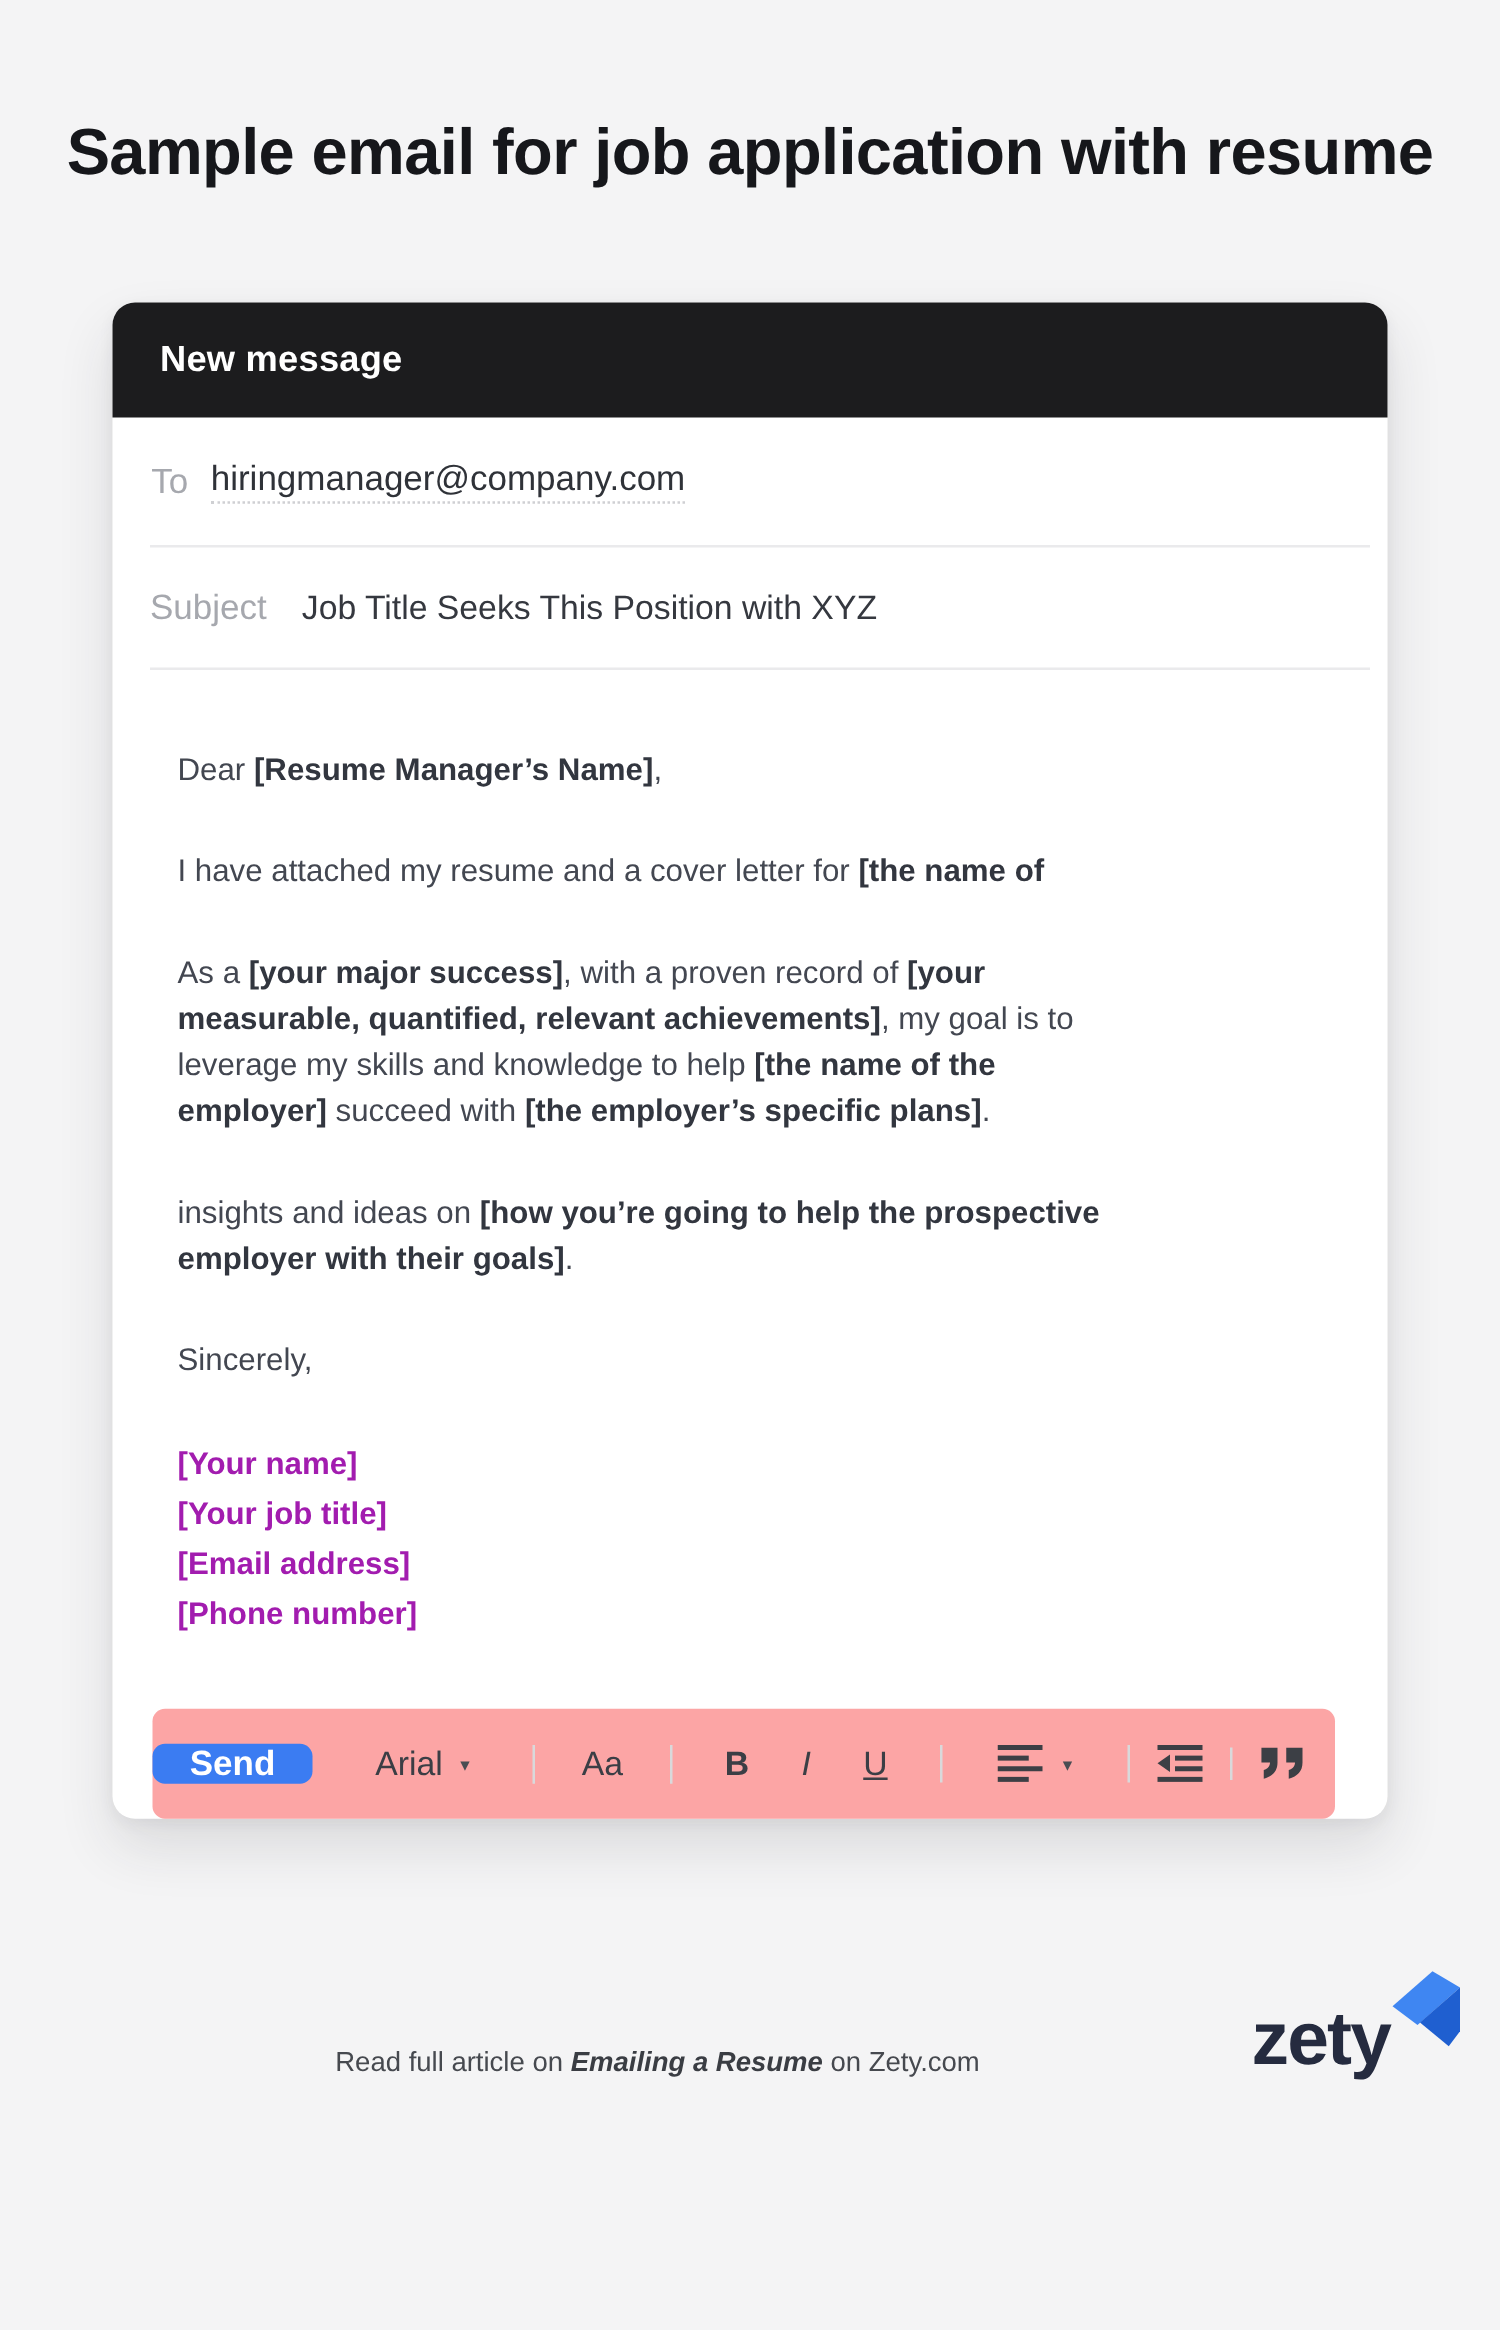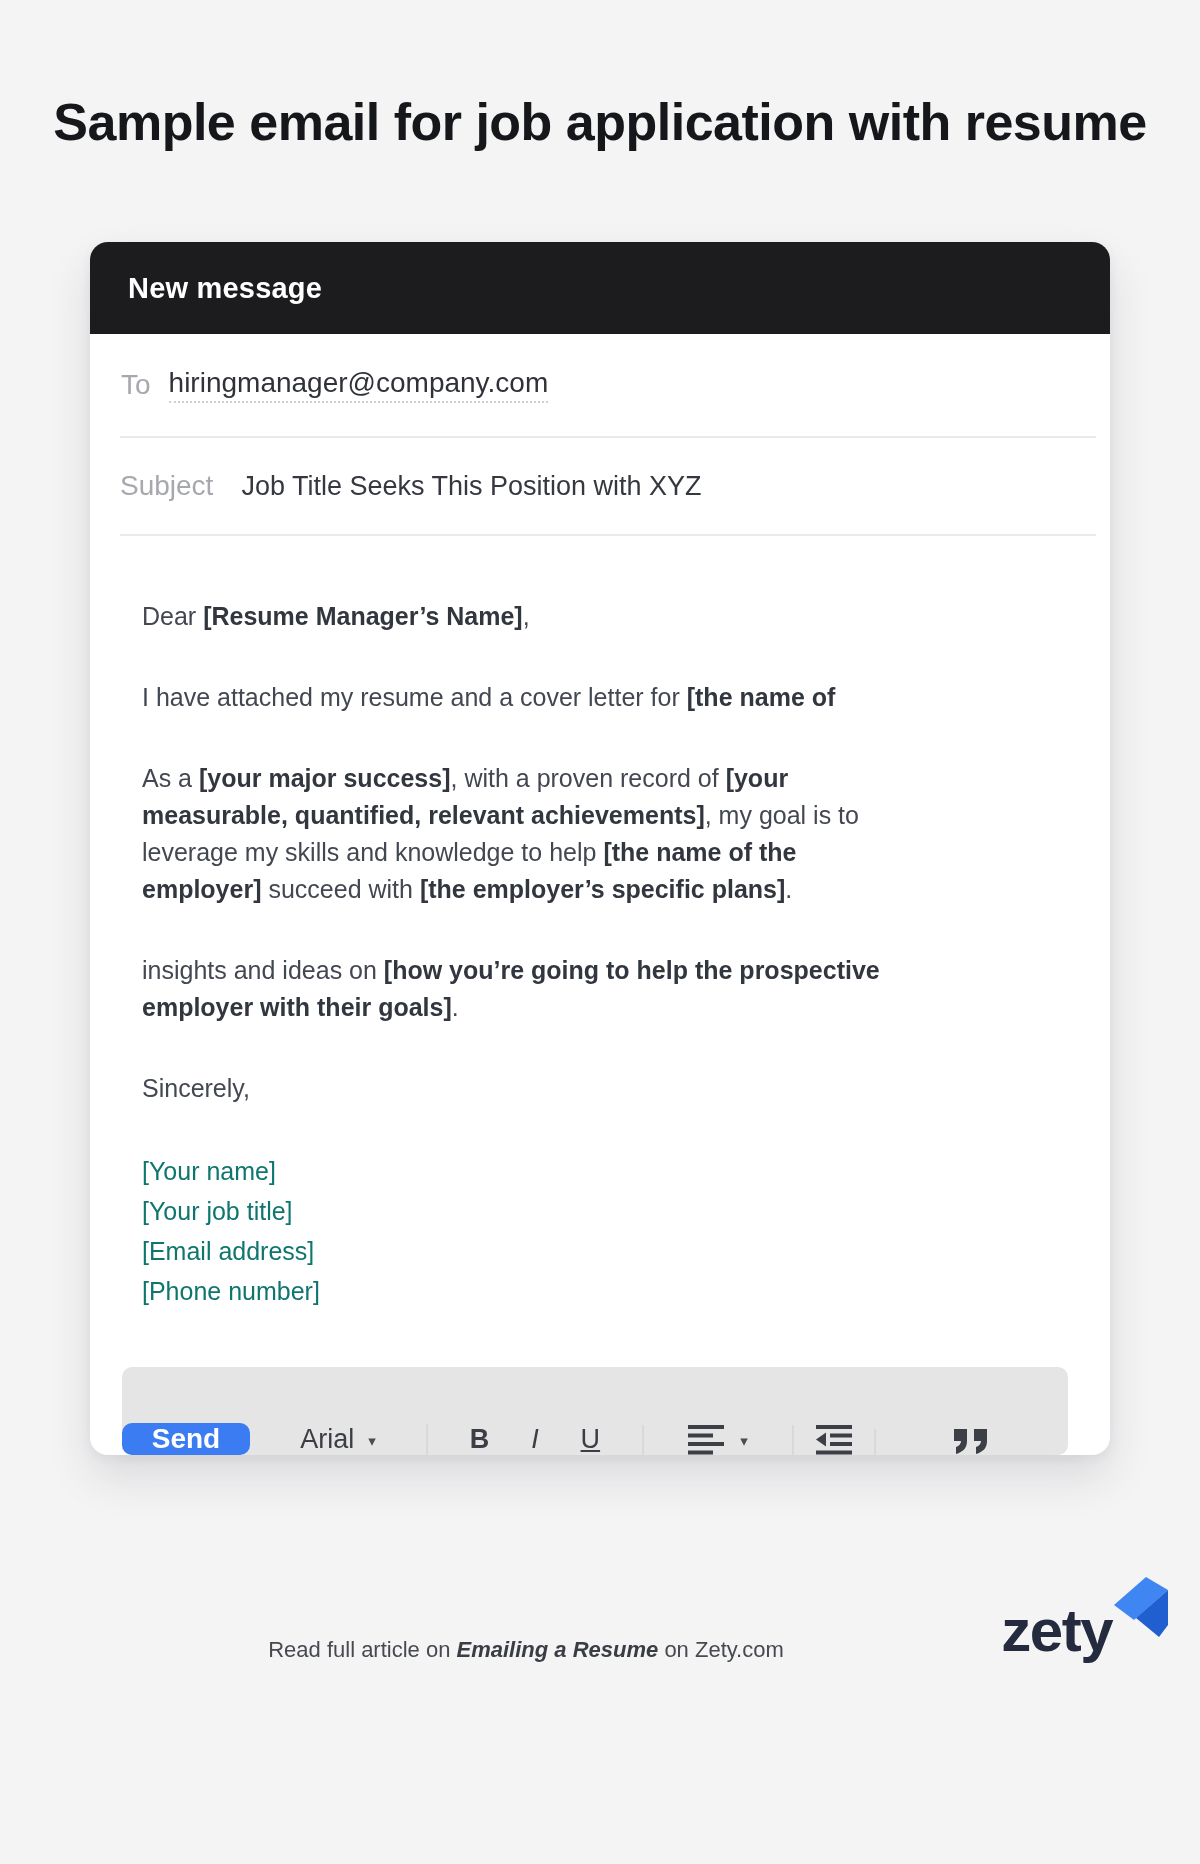--- a/index.html
+++ b/index.html
@@ -50,27 +50,27 @@
     color:#2f3238;
     border-bottom:2px dotted #cfd0d3;
     padding-bottom:2px;
   }
   .subject-value { margin-left:28px; font-size:27px; color:#35383f; }
   .divider { height:2px; background:#eaeaec; margin:0 14px 0 30px; }
   .body-area { padding:62px 56px 0 52px; }
   .para { font-size:25px; line-height:37px; color:#434751; margin-bottom:44px; }
   .para .b { font-weight:700; color:#32363f; }
   .para.signature { line-height:40px; margin-bottom:0; }
-  .para.signature .line span { font-weight:400; color:#0f766e; }
+  .para.signature .line span { font-weight:700; color:#a21caf; }
   .toolbar {
     display:flex;
-    align-items:flex-end;
+    align-items:center;
     height:88px;
     margin:56px 42px 64px 32px;
-    background:#e5e5e5;
+    background:#fca5a5;
     border-radius:10px;
   }
   .send-button {
     width:128px;
     background:#3b7cf2;
     border:none;
     border-radius:10px;
     color:#ffffff;
     font-family:"Liberation Sans", sans-serif;
     font-size:28px;
@@ -177,20 +177,23 @@
     </div>
 
   <div class="toolbar">
     <button class="send-button">Send</button>
 
     <div class="tcell cell-font">
       <span class="font-name">Arial</span>
       <span class="caret">▾</span>
     </div>
 
+    <div class="tcell cell-size">
+      <span class="size-label">Aa</span>
+    </div>
 
     <div class="tcell cell-biu">
       <span class="btn-b">B</span>
       <span class="btn-i">I</span>
       <span class="btn-u">U</span>
     </div>
 
     <div class="tcell cell-align">
       <svg class="icon-svg" width="38" height="30" viewBox="0 0 38 30">
         <rect x="0" y="0" width="36" height="4" fill="#3c3f45"></rect>

